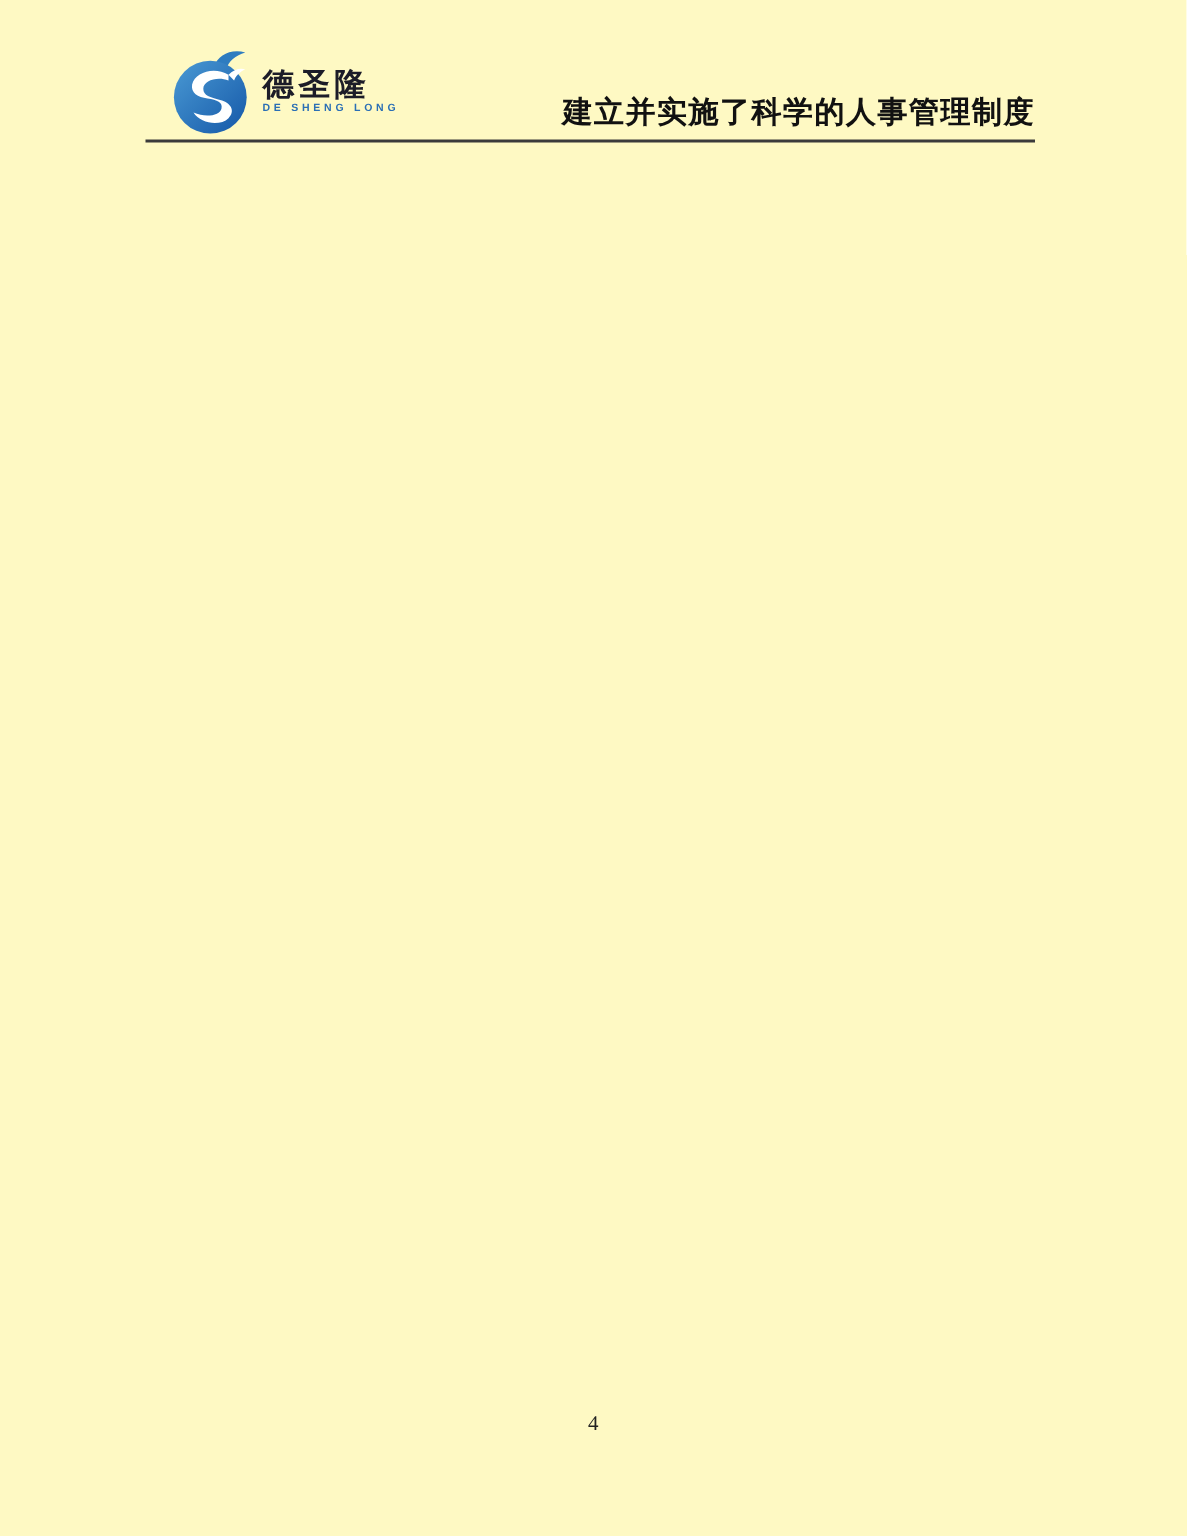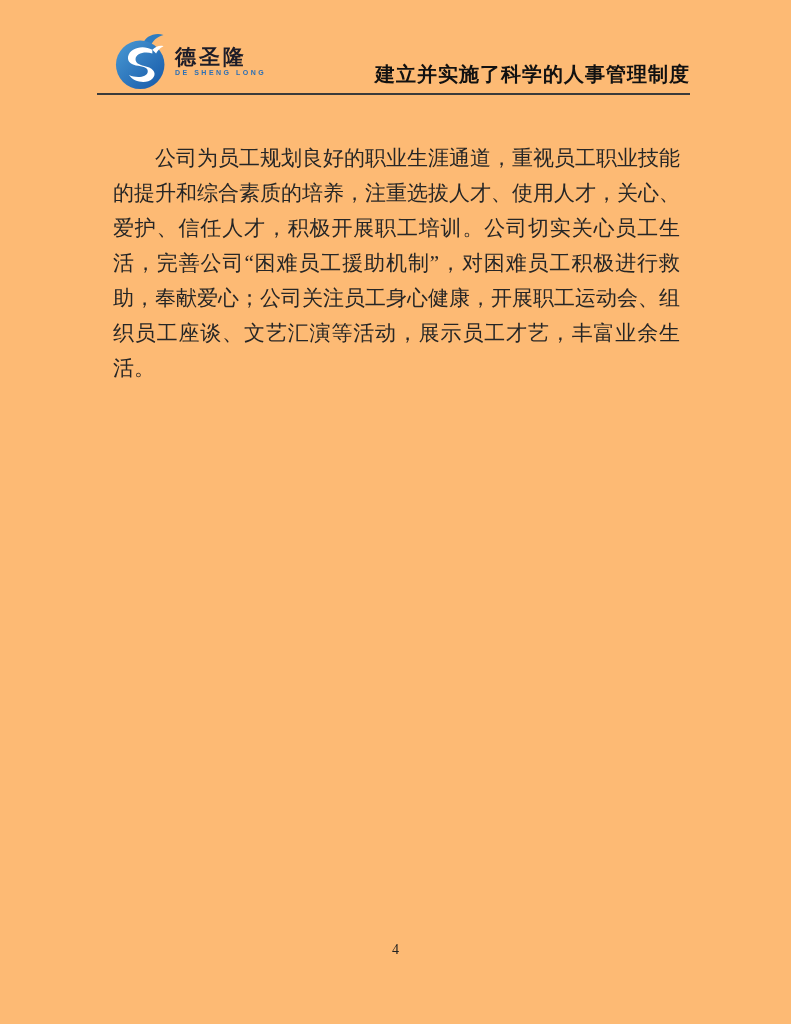--- a/index.html
+++ b/index.html
@@ -8,21 +8,21 @@
     width: 791px;
     height: 1024px;
     position: relative;
     overflow: hidden;
     font-family: "Liberation Serif", "DejaVu Serif", serif;
     color: #222222;
   }
   .page {
     position: absolute;
     inset: 0;
-    background: #fdba74;
+    background: #fef9c3;
   }
   
   .header {
     position: absolute;
     top: 33px;
     left: 97px;
     width: 593px;
     height: 62px;
     border-bottom: 2px solid #3b3b3b;
   }
@@ -141,20 +141,19 @@
       <div class="logo-text">
         <span class="logo-zh">德圣隆</span>
         <span class="logo-en">DE SHENG LONG</span>
       </div>
     </div>
     <div class="company-name">建立并实施了科学的人事管理制度</div>
   </div>
 
 
   <div class="content">
-    <p>公司为员工规划良好的职业生涯通道，重视员工职业技能的提升和综合素质的培养，注重选拔人才、使用人才，关心、爱护、信任人才，积极开展职工培训。公司切实关心员工生活，完善公司“困难员工援助机制”，对困难员工积极进行救助，奉献爱心；公司关注员工身心健康，开展职工运动会、组织员工座谈、文艺汇演等活动，展示员工才艺，丰富业余生活。</p>
   </div>
 
   <div class="footer">
     <span class="page-number">4</span>
   </div>
 
 </div>
 
 </body></html>

